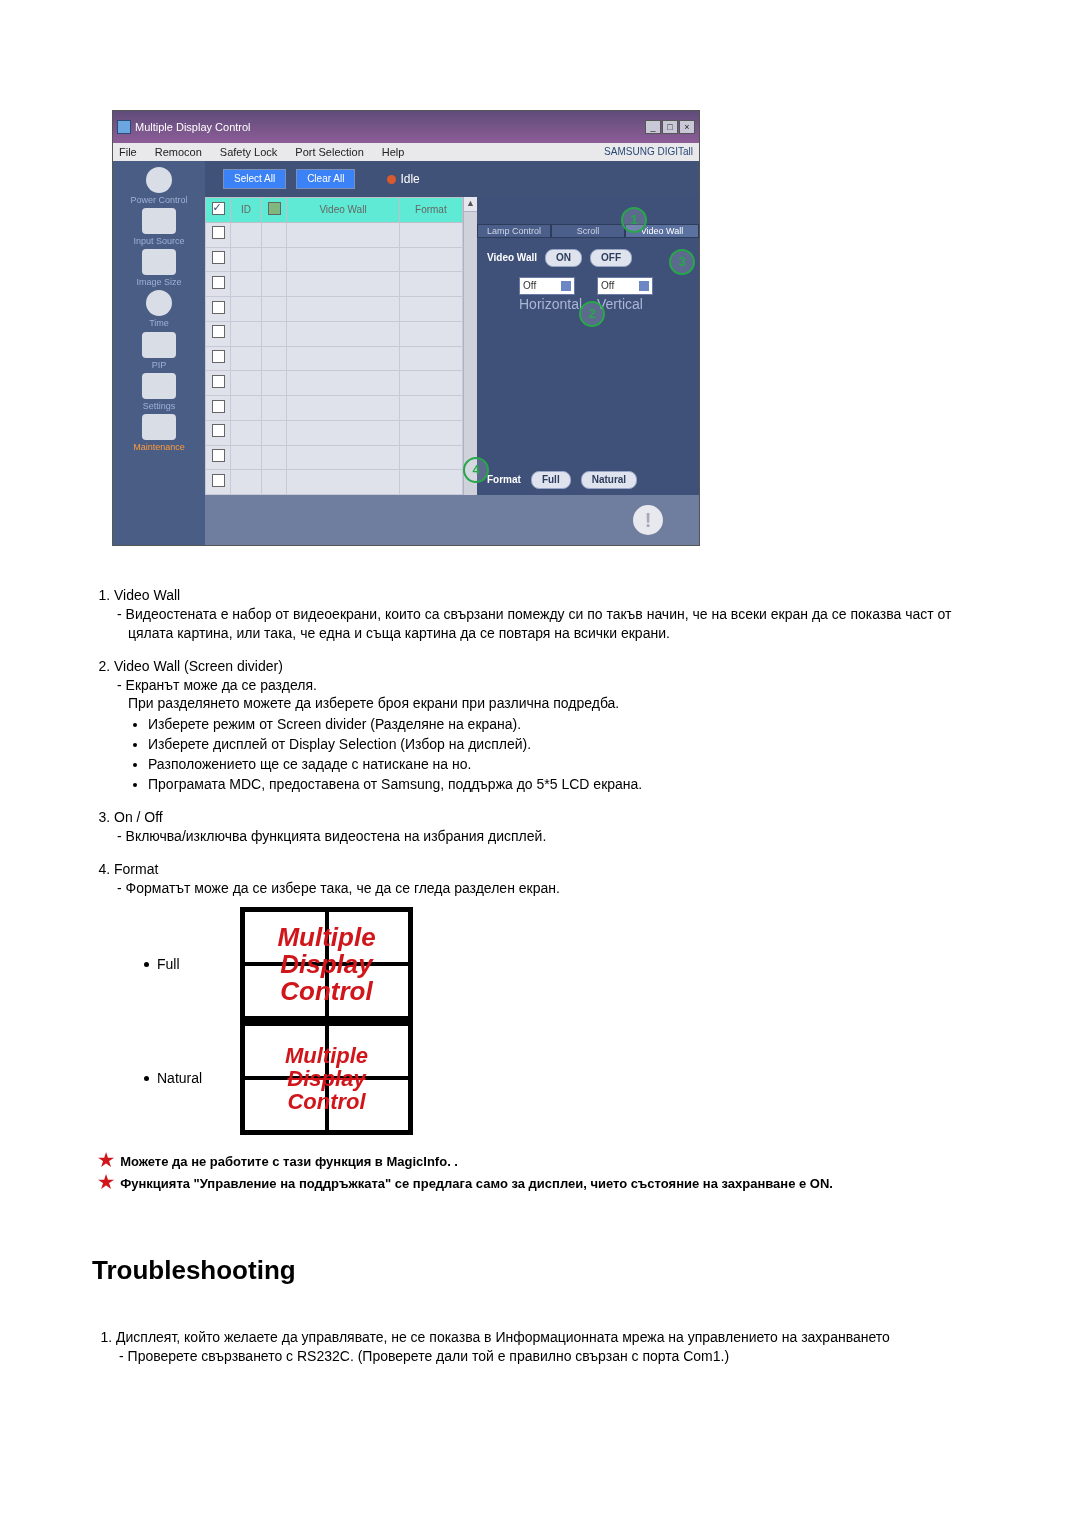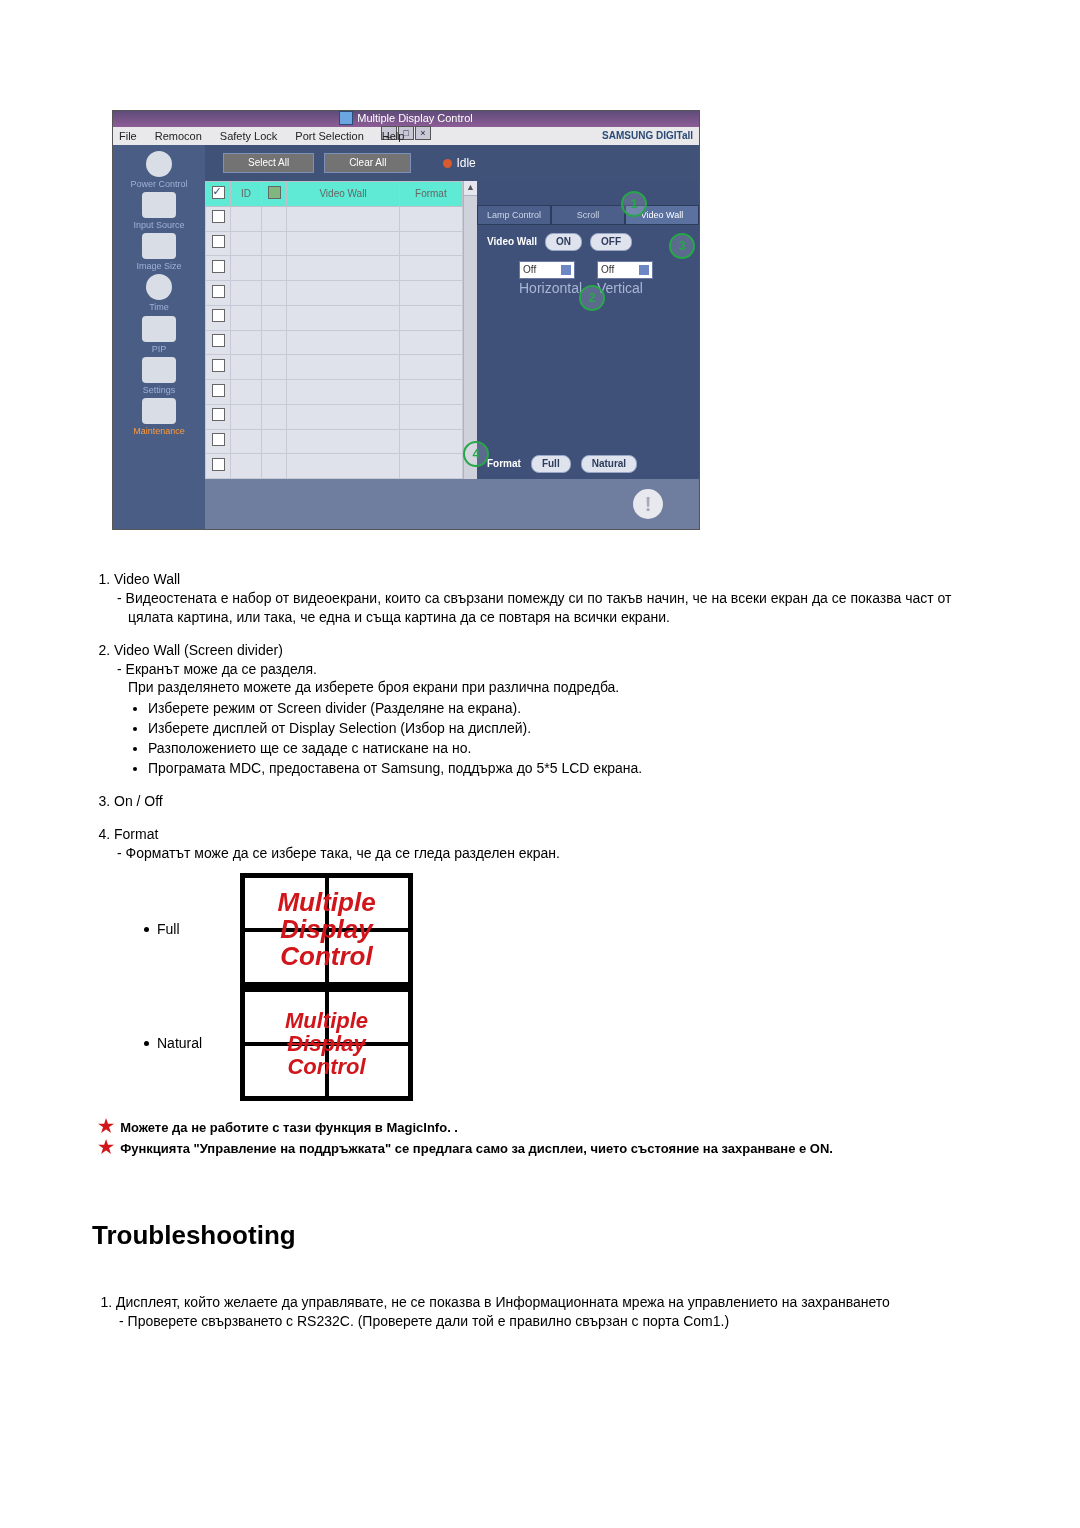--- a/index.html
+++ b/index.html
@@ -1,54 +1,54 @@
 <!DOCTYPE html>
 <html><head>
 <meta charset="utf-8">
 <style>
   html,body{margin:0;padding:0;background:#fff;font-family:Arial,Helvetica,sans-serif;color:#000;}
   .page{width:1080px;margin:0 auto;box-sizing:border-box;padding:110px 90px 90px 92px;font-size:14px;line-height:1.35;}
   
   .shot{width:586px;margin:0 0 40px 20px;border:1px solid #555;background:#b0aebc;position:relative;}
-  .titlebar{height:16px;background:linear-gradient(#5f4c7a,#8d5d97);color:#fff;font-size:11px;display:flex;align-items:center;padding:0 4px;justify-content:space-between;flex-direction:column;}
+  .titlebar{height:32px;background:linear-gradient(#5f4c7a,#8d5d97);color:#fff;font-size:11px;display:flex;align-items:center;padding:0 4px;justify-content:space-between;}
   .titlebar .tleft{display:flex;align-items:center;gap:4px;}
   .tb-icon{width:12px;height:12px;background:#6ba6e0;border:1px solid #2a4a77;}
   .winbtns{display:flex;gap:1px;}
   .winbtns span{width:14px;height:12px;background:#c9c8d6;border:1px solid #555;display:inline-flex;align-items:center;justify-content:center;font-size:9px;color:#222;}
   .menubar{height:18px;background:#e9e8ea;font-size:11px;color:#222;display:flex;align-items:center;padding-left:6px;gap:18px;}
-  .menubar .brand{margin-left:auto;margin-right:6px;font-size:10px;color:#2a4a77;font-weight:bold;}
+  .menubar .brand{margin-left:auto;margin-right:6px;font-size:10px;color:#2a4a77;font-weight:normal;}
   .app-body{display:flex;height:384px;}
   
   .sidebar{width:92px;background:#4a5d85;display:flex;flex-direction:column;align-items:center;padding-top:6px;}
   .sb-item{width:100%;text-align:center;margin-bottom:2px;}
   .sb-icon{width:34px;height:26px;margin:0 auto 1px;background:#d8dde6;border-radius:4px;}
   .sb-icon.round{border-radius:50%;width:26px;height:26px;}
   .sb-label{font-size:9px;color:#9fb1d6;}
   .sb-label.active{color:#ff9a3c;}
   
   .maincol{flex:1;display:flex;flex-direction:column;background:#67769b;}
   .toolbar{height:36px;background:#415279;display:flex;align-items:center;gap:10px;padding-left:18px;}
-  .tbtn{height:18px;padding:0 24px;font-size:10px;color:#fff;background:#737373;border:1px solid #7d90ba;display:inline-flex;align-items:center;}
+  .tbtn{height:18px;padding:0 10px;font-size:10px;color:#fff;background:#3b82f6;border:1px solid #7d90ba;display:inline-flex;align-items:center;}
   .idle{display:flex;align-items:center;gap:4px;color:#fff;font-size:12px;margin-left:22px;}
   .idle .dot{width:9px;height:9px;background:#d85a2e;border-radius:50%;}
   .midrow{flex:1;display:flex;}
   
   .tablewrap{flex:1;position:relative;}
   table.grid{width:100%;border-collapse:collapse;font-size:10px;color:#fff;background:#b7bccd;}
   table.grid th{background:#5eead4;color:#666;font-weight:normal;height:18px;border:1px solid #c0c0c8;}
   table.grid td{height:18px;border:1px solid #c7cad6;background:#dfe2ea;}
   table.grid td.cb{width:22px;text-align:center;}
   table.grid th.cb{width:22px;}
   .chk{width:11px;height:11px;border:1px solid #666;display:inline-block;background:#fff;position:relative;}
   .chk.on::after{content:"✓";position:absolute;top:-3px;left:0;font-size:11px;color:#2a4a77;}
   .grid-scroll{width:14px;background:#cfd1db;border-left:1px solid #aeb2c2;display:flex;flex-direction:column;}
   .grid-scroll .up{height:14px;background:#e6e7ee;border-bottom:1px solid #aeb2c2;font-size:9px;text-align:center;color:#555;}
   
   .rpanel{width:222px;background:#3f5079;position:relative;color:#fff;font-size:10px;}
-  .tabs{display:flex;height:20px;margin-top:24px;}
+  .tabs{display:flex;height:20px;margin-top:24px;align-items:center;}
   .tab{flex:1;background:#4c5f8b;border:1px solid #2e3c5c;display:flex;align-items:center;justify-content:center;font-size:9px;color:#cdd5e6;}
   .tab.active{background:#5b71a0;color:#fff;}
   .rp-row{display:flex;align-items:center;gap:8px;margin:8px 10px 0 10px;}
   .rp-label{color:#fff;font-weight:bold;font-size:10px;}
   .pill{height:16px;padding:0 10px;border-radius:8px;background:#dfe3ee;color:#2e3c5c;border:1px solid #9aa6c5;display:inline-flex;align-items:center;font-size:10px;font-weight:bold;}
   .sel{width:48px;height:16px;background:#fff;border:1px solid #6a7aa4;color:#333;display:inline-flex;align-items:center;justify-content:space-between;padding:0 3px;}
   .sel .dd{width:10px;height:10px;background:#6d86c4;display:inline-block;}
   .sub{font-size:14px;color:#a9b6d6;width:60px;}
   .rp-bottom{position:absolute;left:0;right:0;bottom:6px;display:flex;align-items:center;gap:10px;padding:0 10px;}
   .marker{width:22px;height:22px;border:2px solid #27a74a;border-radius:50%;color:#27a74a;font-weight:bold;display:inline-flex;align-items:center;justify-content:center;font-size:13px;background:rgba(255,255,255,.15);position:absolute;}
@@ -300,20 +300,21 @@
       <div style="padding-left:14px;">При разделянето можете да изберете броя екрани при различна подредба.</div>
       <ul class="bul">
         <li>Изберете режим от Screen divider (Разделяне на екрана).</li>
         <li>Изберете дисплей от Display Selection (Избор на дисплей).</li>
         <li>Разположението ще се зададе с натискане на но.</li>
         <li>Програмата MDC, предоставена от Samsung, поддържа до 5*5 LCD екрана.</li>
       </ul>
     </li>
     <li>
       <span>On / Off</span>
+      <div class="dash">Включва/изключва функцията видеостена на избрания дисплей.</div>
     </li>
     <li>
       <span>Format</span>
       <div class="dash">Форматът може да се избере така, че да се гледа разделен екран.</div>
 
       <div class="fmt-table">
         <div class="fmt-row">
           <div class="fmt-lab">
               <span class="b"></span>
               <span>Full</span>

